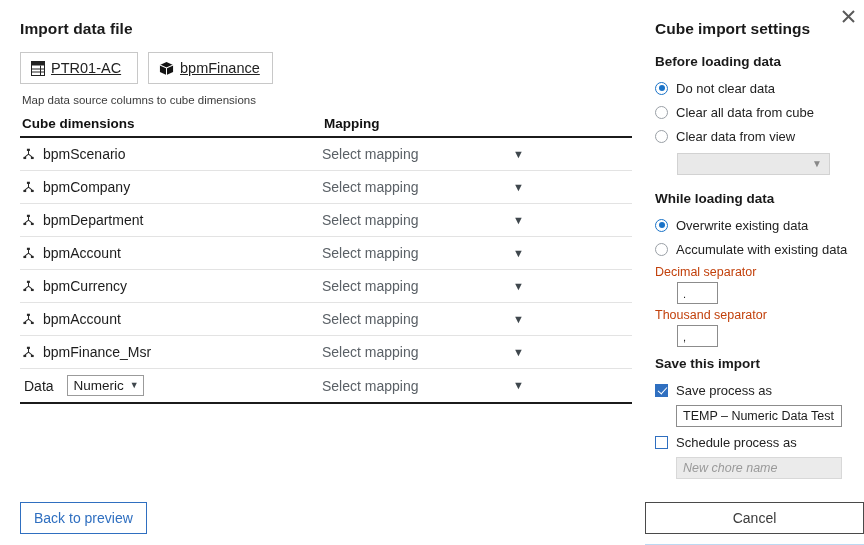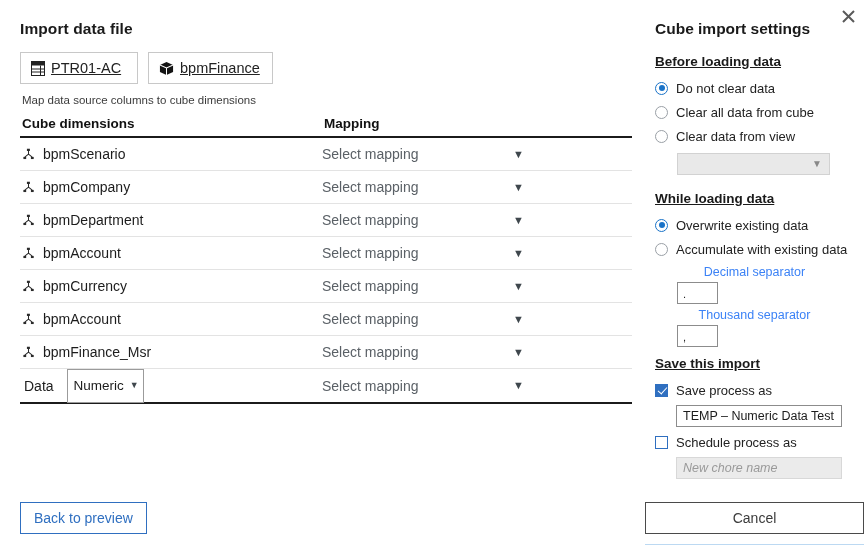--- a/index.html
+++ b/index.html
@@ -74,21 +74,21 @@
     flex: 1; display: flex; align-items: center;
     justify-content: space-between;
     padding-right: 108px;
     color: #5a6066; font-size: 14px; cursor: pointer;
   }
   .caret { color: #3f474d; font-size: 11px; line-height: 1; }
   .tbl-foot { border-top: 2px solid #1b1b1b; height: 0; width: 612px; }
   .data-label { margin-right: 7px; padding-left: 2px; color: #1c1c1c; }
   .mini-select {
     border: 1px solid #9b9b9b; background: #fff;
-    height: 34px; padding: 0 4px 0 6px;
+    height: 21px; padding: 0 4px 0 6px;
     font-size: 13.5px; color: #1c1c1c;
     display: flex; align-items: center; gap: 6px;
     cursor: pointer;
   }
   .mini-select .caret { font-size: 9px; }
 
   .back-btn {
     position: absolute; left: 20px; top: 502px;
     height: 32px; padding: 0 13px;
     border: 1.5px solid #2f6fc0; background: #fff;
@@ -98,21 +98,20 @@
 
   
   .right-panel {
     position: absolute; left: 655px; top: 0;
     width: 209px; height: 545px;
     padding: 20px 10px 0 0;
   }
   .sec-title {
     font-size: 13.5px; font-weight: bold; color: #1a1a1a;
     margin: 0 0 7px 0;
-    text-decoration: underline;
   }
   .right-title {
     font-size: 15.5px; font-weight: bold; color: #1a1a1a;
     margin: 0 0 16px 0;
   }
   .opt {
     display: flex; align-items: center; gap: 8px;
     height: 24px; font-size: 13px; color: #222;
     cursor: pointer;
   }
@@ -132,21 +131,21 @@
     margin: 5px 0 0 22px;
     width: 153px; height: 22px;
     background: #e9e9e9; border: 1px solid #d2d2d2;
     display: flex; align-items: center; justify-content: flex-end;
     padding-right: 7px;
   }
   .sel-disabled .caret { color: #888; font-size: 10px; }
   .gap-lg { height: 16px; }
   .gap-sm { height: 9px; }
 
-  .field-label { font-size: 12.5px; color: #3b82f6; margin: 4px 0 3px 0; text-align: center; }
+  .field-label { font-size: 12.5px; color: #c2410c; margin: 4px 0 3px 0; }
   .tiny-input {
     margin-left: 22px; width: 41px; height: 22px;
     border: 1px solid #8c8c8c; background: #fff;
     font-size: 11px; color: #222;
     display: flex; align-items: flex-end;
     padding: 0 0 3px 5px;
   }
 
   .cbrow {
     display: flex; align-items: center; gap: 8px;

